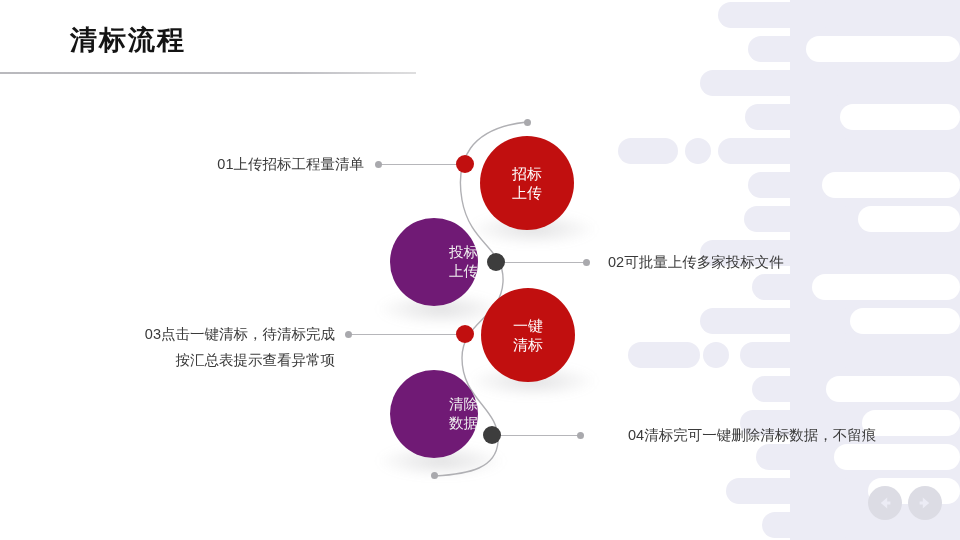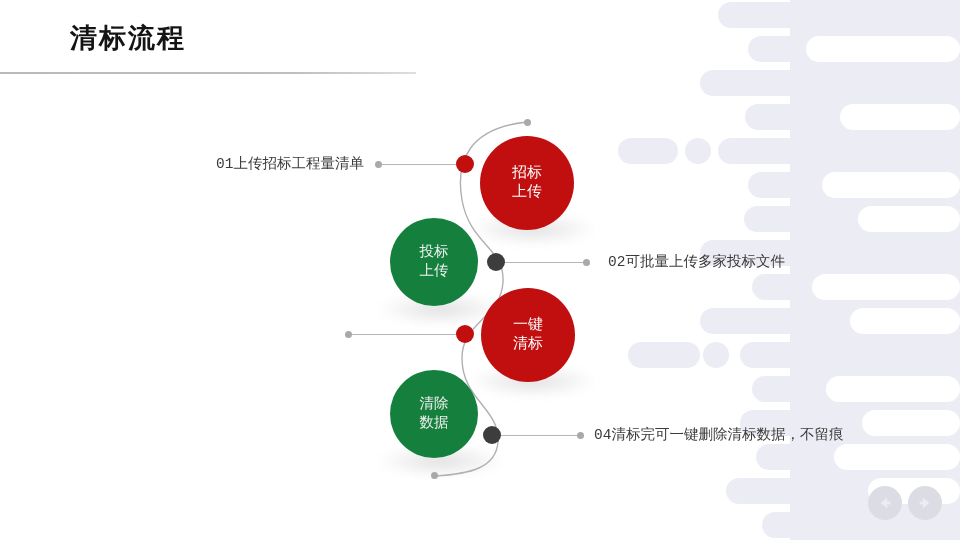--- a/index.html
+++ b/index.html
@@ -6,21 +6,21 @@
     margin: 0;
     padding: 0;
     background: #ffffff;
   }
   #slide {
     position: relative;
     width: 960px;
     height: 540px;
     overflow: hidden;
     background: #ffffff;
-    font-family: Liberation Mono, monospace;
+    font-family: Liberation Sans, sans-serif;
   }
 
   
   #bg-pattern {
     position: absolute;
     inset: 0;
     z-index: 0;
     pointer-events: none;
   }
 
@@ -67,23 +67,24 @@
     text-align: center;
     line-height: 1.28;
     z-index: 4;
   }
   .node .ln { display: block; white-space: nowrap; }
   .node.red {
     background: #c10f0f;
     font-size: 15px;
   }
   .node.dark {
-    background: #15803d;
+    background: #701a75;
     font-size: 14.5px;
     color: #f0f0f0;
+    align-items: flex-end;
   }
   .node-shadow {
     position: absolute;
     border-radius: 50%;
     background: radial-gradient(ellipse at center, rgba(120,120,125,0.22) 0%, rgba(120,120,125,0.0) 70%);
     z-index: 2;
     filter: blur(4px);
   }
 
   
@@ -253,22 +254,26 @@
     </div>
 
     <div class="callout right-align" style="left:104px; top:151px; width:260px;">
       <div>01上传招标工程量清单</div>
     </div>
 
     <div class="callout" style="left:600px; top:249px;margin-left:8px;">
       <div>02可批量上传多家投标文件</div>
     </div>
 
-
-    <div class="callout" style="left:594px; top:422px;">
+    <div class="callout right-align" style="left:40px; top:321px; width:295px;">
+      <div>03点击一键清标，待清标完成</div>
+      <div>按汇总表提示查看异常项</div>
+    </div>
+
+    <div class="callout" style="left:628px; top:422px;">
       <div>04清标完可一键删除清标数据，不留痕</div>
     </div>
   </div>
 
   <div id="nav">
     <div class="nav-btn" title="上一页">
       <svg width="22" height="22" viewBox="0 0 22 22">
         <path d="M13.2 5.6 L6.8 11 L13.2 16.4 L13.2 12.4 L16.4 12.4 L16.4 9.6 L13.2 9.6 Z" fill="#ececf5"></path>
       </svg>
     </div>

